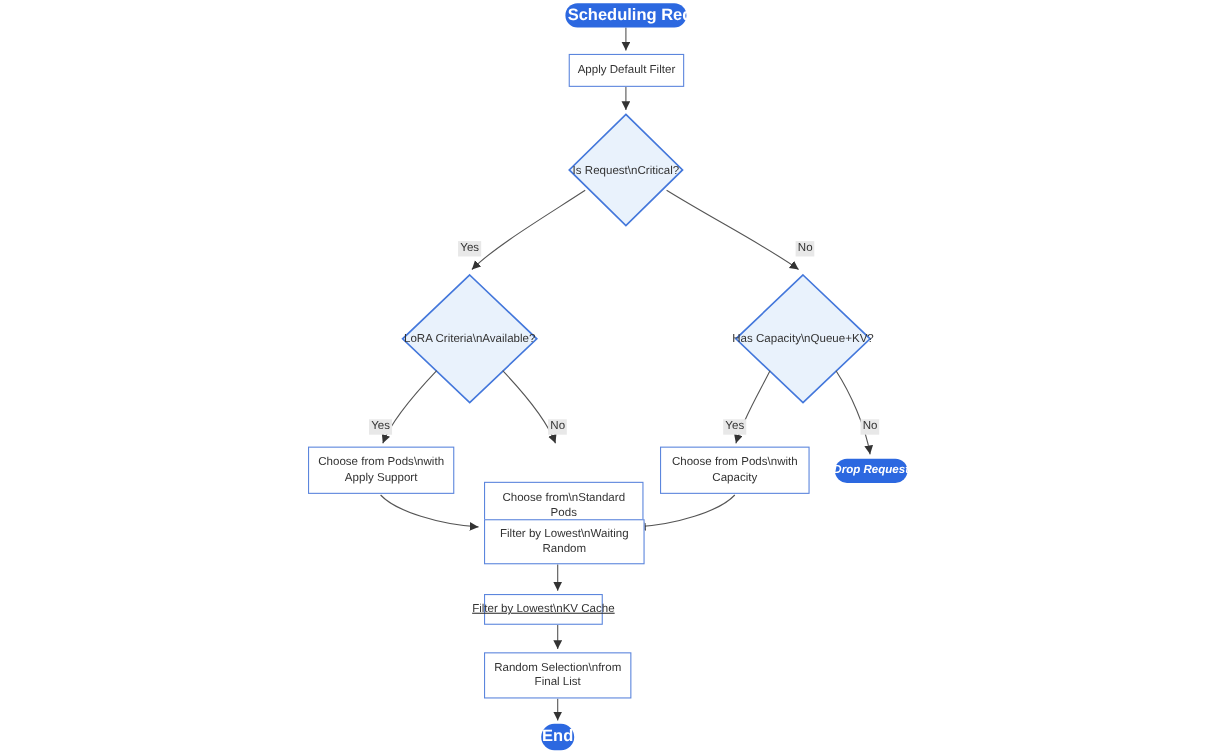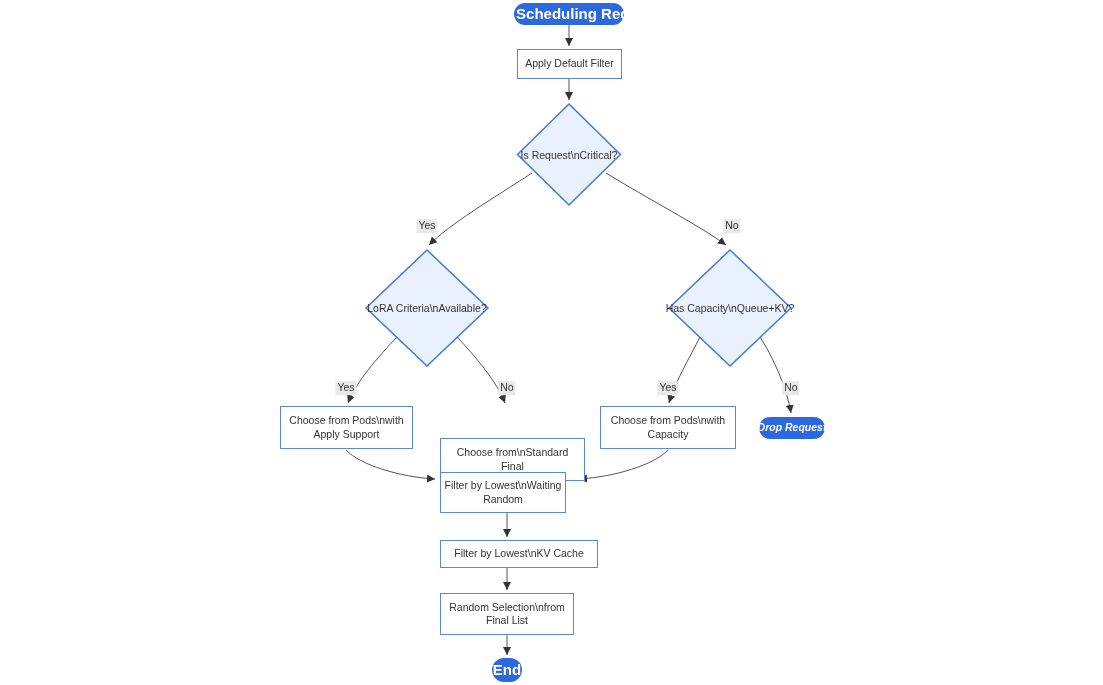--- a/index.html
+++ b/index.html
@@ -121,38 +121,38 @@
 
   <div class="decision-label" style="left:670px; top:298px; width:120px; height:20px;">Has Capacity\nQueue+KV?</div>
 
   <div class="node rect-node" style="left:280px; top:406px; width:133px; height:43px;">
     <span class="line">Choose from Pods\nwith</span>
     <span class="line">Apply Support</span>
   </div>
 
   <div class="node rect-node" style="left:440px; top:406px; width:145px; height:43px;margin-top:32px;">
     <span class="line">Choose from\nStandard</span>
-    <span class="line">Final</span>
+    <span class="line">Pods</span>
   </div>
 
   <div class="node rect-node" style="left:600px; top:406px; width:136px; height:43px;">
     <span class="line">Choose from Pods\nwith</span>
     <span class="line">Capacity</span>
   </div>
 
   <div class="node stadium-node" style="left:759px; top:417px; width:66px; height:22px; font-size:10.5px;font-style:italic;">
     <span class="line">Drop Request</span>
   </div>
 
-  <div class="node rect-node" style="left:440px; top:472px; width:126px; height:41px;">
+  <div class="node rect-node" style="left:440px; top:472px; width:146px; height:41px;">
     <span class="line">Filter by Lowest\nWaiting</span>
     <span class="line">Random</span>
   </div>
 
-  <div class="node rect-node" style="left:440px; top:540px; width:158px; height:28px;">
+  <div class="node rect-node" style="left:440px; top:540px; width:108px; height:28px;text-decoration:underline;">
     <span class="line">Filter by Lowest\nKV Cache</span>
   </div>
 
   <div class="node rect-node" style="left:440px; top:593px; width:134px; height:42px;">
     <span class="line">Random Selection\nfrom</span>
     <span class="line">Final List</span>
   </div>
 
   <div class="node stadium-node" style="left:492px; top:658px; width:30px; height:24px;text-align:right;">
     <span class="line">End</span>

